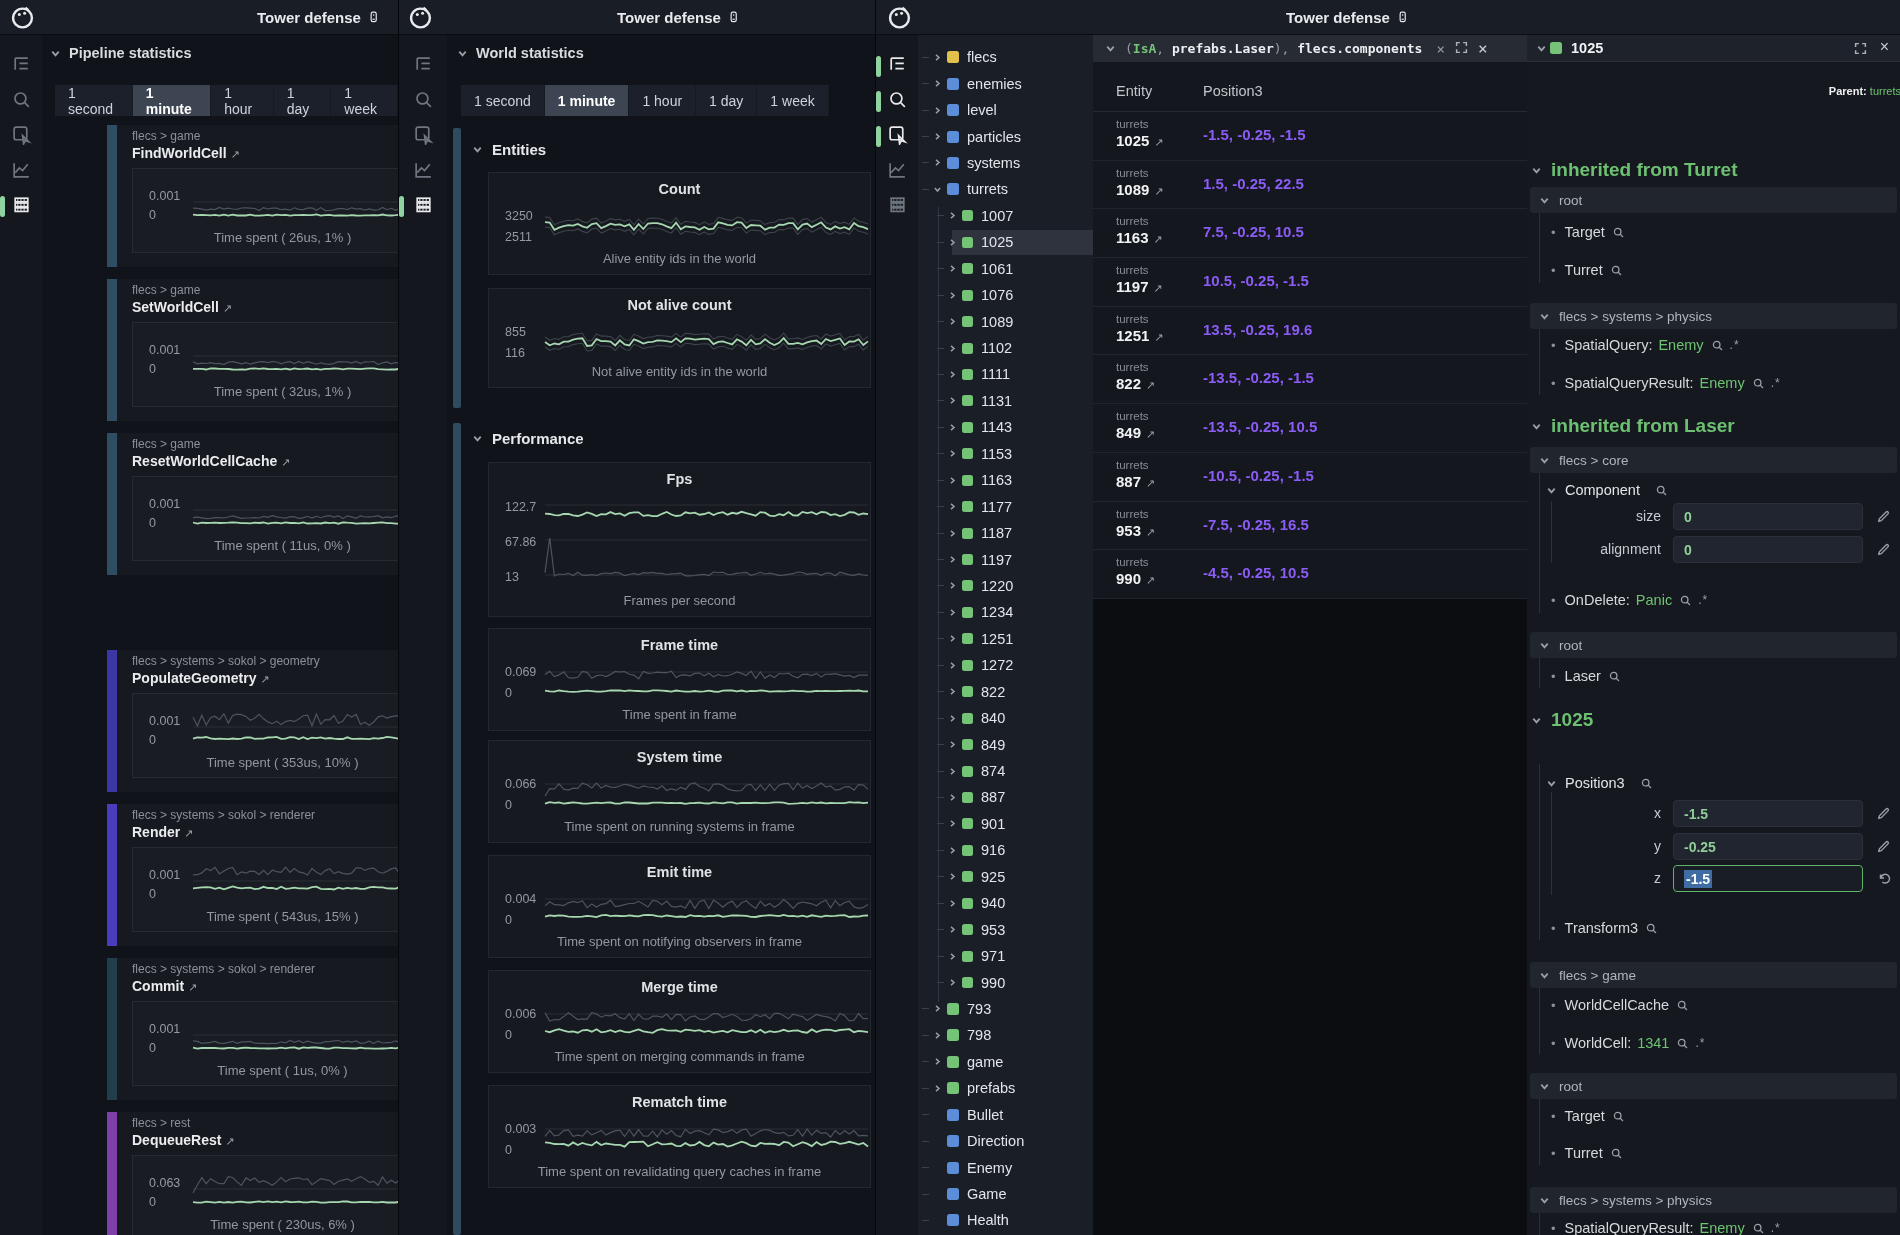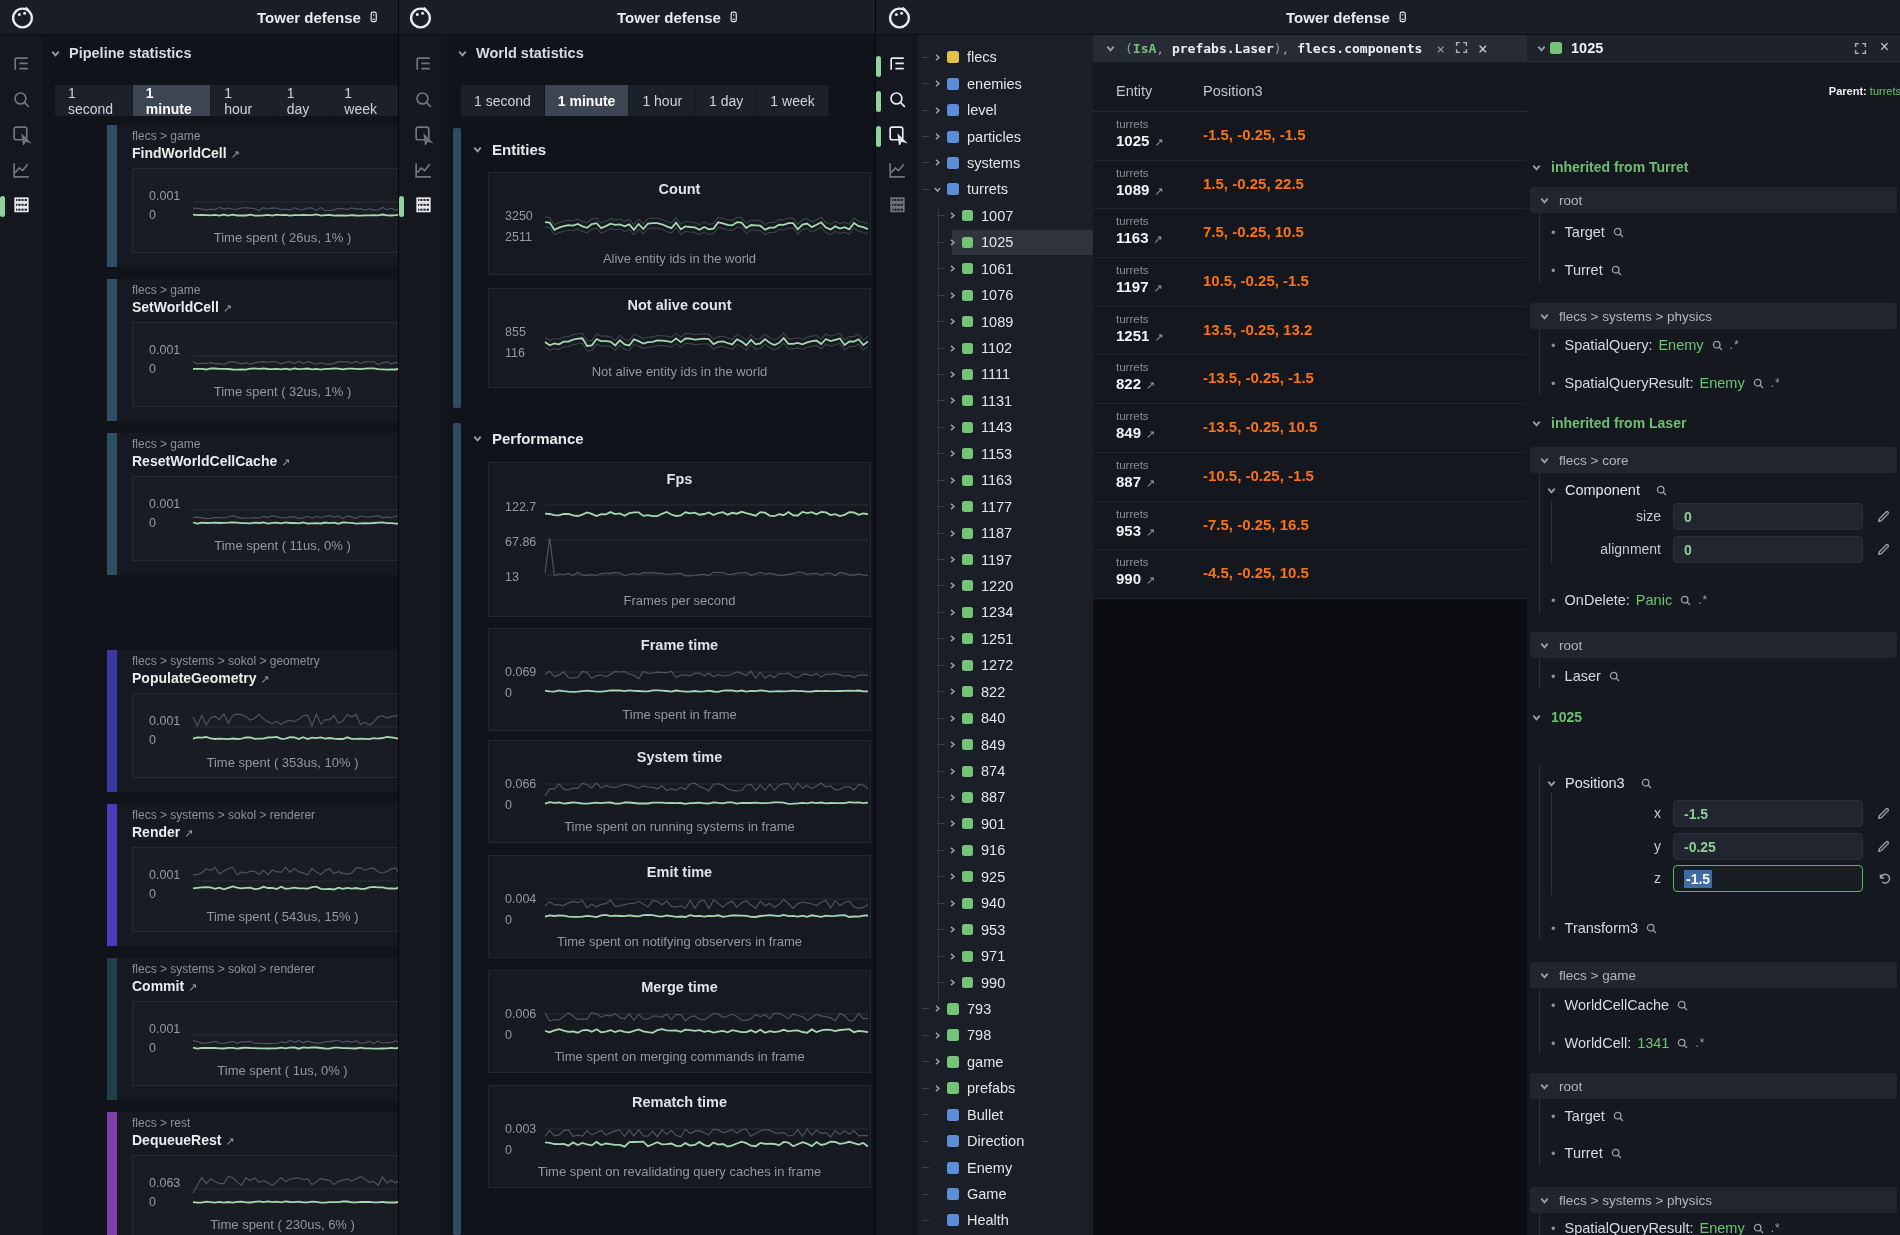--- a/index.html
+++ b/index.html
@@ -69,35 +69,35 @@
   .qseg-green { color:#77c27b; font-weight:bold; }
   .qico { margin-left:10px; color:#9aa0a8; font-size:14px; cursor:pointer; }
   .qcols { position:absolute; top:27px; left:0; right:0; height:50px; border-bottom:1px solid #262b33;
     font-size:14.5px; color:#c2c6cd; }
   .qcol-e { position:absolute; left:23px; bottom:12px; } .qcol-p { position:absolute; left:110px; bottom:12px; }
   .qrows { position:absolute; top:77px; left:0; right:0; }
   .qrow { position:relative; height:48.7px; border-bottom:1px solid #20242c; }
   .qgroup { position:absolute; left:23px; top:6px; font-size:11.5px; color:#878d95; }
   .qid { position:absolute; left:23px; top:20px; font-size:15px; font-weight:bold; color:#f0f2f4; }
   .qid .ne { font-weight:normal; font-size:11px; color:#9aa0a8; margin-left:5px; }
-  .qpos { position:absolute; left:110px; top:14px; font-size:15px; font-weight:bold; color:#f97316; }
+  .qpos { position:absolute; left:110px; top:14px; font-size:15px; font-weight:bold; color:#8b5cf6; }
   .qfill { position:absolute; left:0; right:0; bottom:0; background:#0b0d11; }
   
   .ipanel { position:absolute; top:35px; bottom:0; background:#15181e; overflow:hidden; }
   .ihead { position:absolute; top:0; left:0; right:0; height:27px; background:#1d222b;
     border-bottom:1px solid #2a2f38; display:flex; align-items:center; }
   .ihead .isq { width:12px; height:12px; border-radius:2.5px; background:#74c376; margin:0 9px 0 3px; }
   .ihead .iid { font-size:14.5px; font-weight:bold; color:#f0f2f4; }
   .ihico { position:absolute; top:6px; cursor:pointer; }
   .irow { position:absolute; left:0; right:0; }
   .iparent { font-size:11px;text-align:right; } .iparent b { color:#eef0f2; } .iparent .grn { color:#6ec473; }
   .ibtn { position:absolute; top:0; height:31px; background:#262b35; border-radius:4px; color:#e5e7eb;
     display:flex; align-items:center; justify-content:center; font-size:14px; font-weight:bold; cursor:pointer; }
   .ibtn svg { width:17px; height:17px; stroke:#dfe2e6; fill:none; stroke-width:1.6; }
-  .igh { display:flex; align-items:center; gap:9px; font-size:14px; font-weight:bold; color:#6dbf72; padding-left:4px; }
+  .igh { display:flex; align-items:center; gap:9px; font-size:19px; font-weight:bold; color:#6dbf72; padding-left:4px; }
   .ibar { left:3px !important; right:4px !important; height:26px; background:#21252e; border-radius:3px;
     display:flex; align-items:center; gap:9px; padding-left:9px; font-size:13.5px; color:#b0b5bd; }
   .iitem { display:flex; align-items:center; height:24px; padding-left:24px; font-size:14.5px; color:#d6d9de; }
   .ibullet { color:#8a8f98; margin-right:9px; font-size:13px; }
   .ival { color:#6ec473; margin-left:6px; }
   .isearch { margin-left:7px; display:flex; } .isearch svg { width:13px; height:13px; stroke:#9aa0a8; fill:none; stroke-width:1.6; }
   .ipair { color:#9aa0a8; font-size:12px; margin-left:6px; letter-spacing:1px; }
   .iexpand { display:flex; align-items:center; gap:8px; height:24px; padding-left:19px; font-size:14.5px; color:#e2e5e9; }
   .ifield { height:27px; }
   .ikey { position:absolute; right:240px; top:5px; font-size:14px; color:#c6cad1; }
@@ -992,21 +992,21 @@
           <div class="qpos">7.5, -0.25, 10.5</div>
         </div>
         <div class="qrow">
           <div class="qgroup">turrets</div>
           <div class="qid">1197<span class="ne">↗</span></div>
           <div class="qpos">10.5, -0.25, -1.5</div>
         </div>
         <div class="qrow">
           <div class="qgroup">turrets</div>
           <div class="qid">1251<span class="ne">↗</span></div>
-          <div class="qpos">13.5, -0.25, 13.2</div>
+          <div class="qpos">13.5, -0.25, 19.6</div>
         </div>
         <div class="qrow">
           <div class="qgroup">turrets</div>
           <div class="qid">822<span class="ne">↗</span></div>
           <div class="qpos">-13.5, -0.25, -1.5</div>
         </div>
         <div class="qrow">
           <div class="qgroup">turrets</div>
           <div class="qid">849<span class="ne">↗</span></div>
           <div class="qpos">-13.5, -0.25, 10.5</div>

